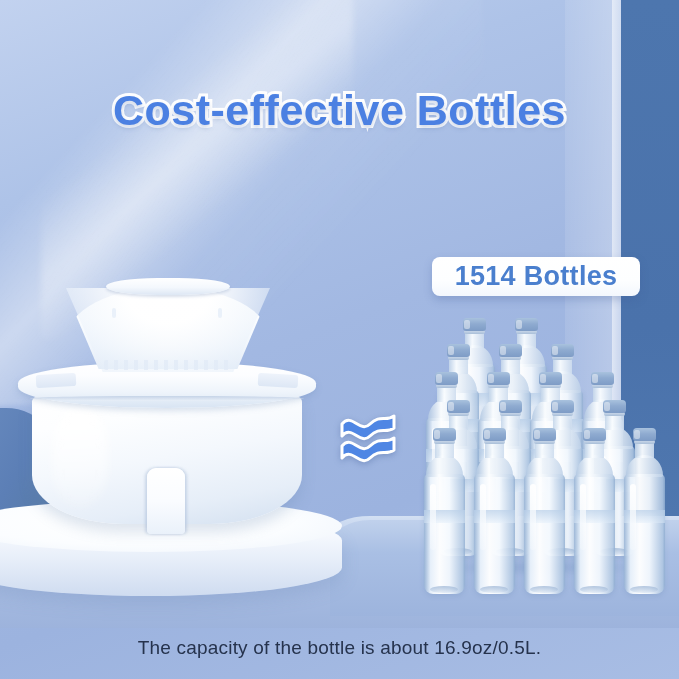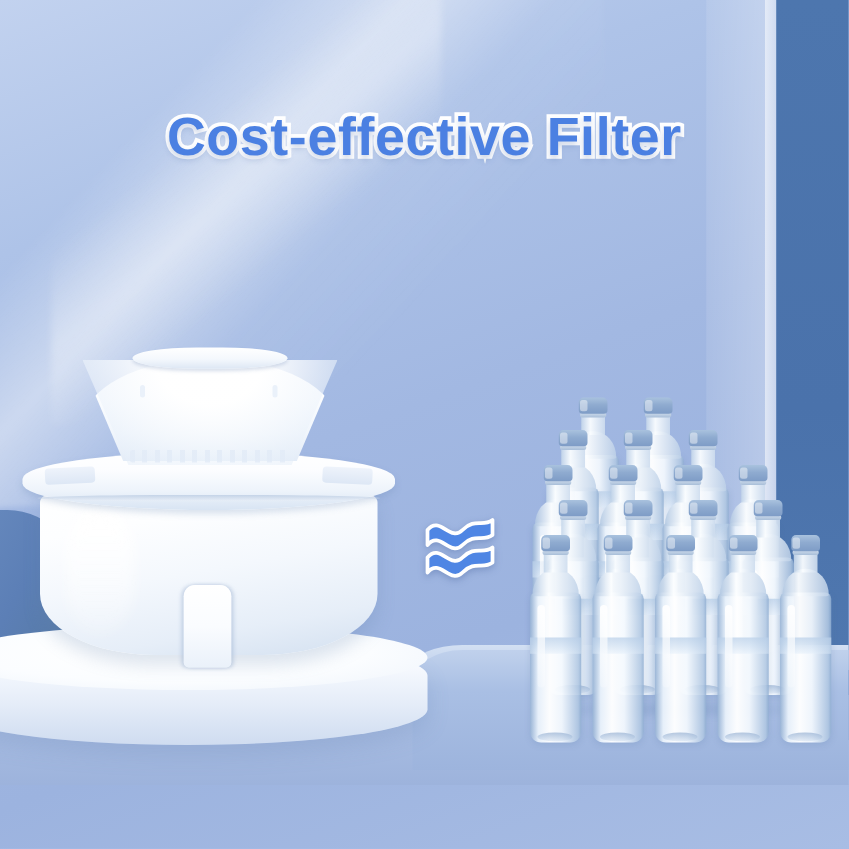--- a/index.html
+++ b/index.html
@@ -258,23 +258,26 @@
   <div class="panel-right"></div>
   <div class="wall-left"></div>
 
   <div class="floor-blue"></div>
   <div class="plat-blue-top"></div>
   <div class="plat-blue"></div>
   <div class="filter-shadow"></div>
   <div class="podium-white"></div>
   <div class="podium-white-top"></div>
 
-  <div class="title">Cost-effective Filter</div>
-
-
+  <div class="title">Cost-effective Bottles</div>
+
+
+  <div class="badge-bottles">
+    <span>1514 Bottles</span>
+  </div>
 
   <svg class="approx" viewBox="0 0 60 56">
     <g stroke="#ffffff" stroke-width="3" stroke-linejoin="round">
       <path d="M4 16 C14 4, 22 26, 32 16 C42 6, 48 14, 56 8 L56 20 C48 26, 42 18, 32 28 C22 38, 14 16, 4 28 Z" fill="#4f86e4"></path>
       <path d="M4 38 C14 26, 22 48, 32 38 C42 28, 48 36, 56 30 L56 42 C48 48, 42 40, 32 50 C22 60, 14 38, 4 50 Z" fill="#4f86e4"></path>
     </g>
   </svg>
 
   <div class="filter-wrap">
     <div class="f-body"></div>
@@ -469,14 +472,15 @@
         <div class="waterline" style="top:82px"></div>
         <div class="glint" style="height:66px"></div>
         <div class="base" style="top:158px"></div>
         <div class="shoulder"></div>
         <div class="neck"></div>
         <div class="ring"></div>
         <div class="cap"></div>
       </div>
     </div>
 
+  <div class="caption">The capacity of the bottle is about 16.9oz/0.5L.</div>
 
 </div>
 
 </body></html>

